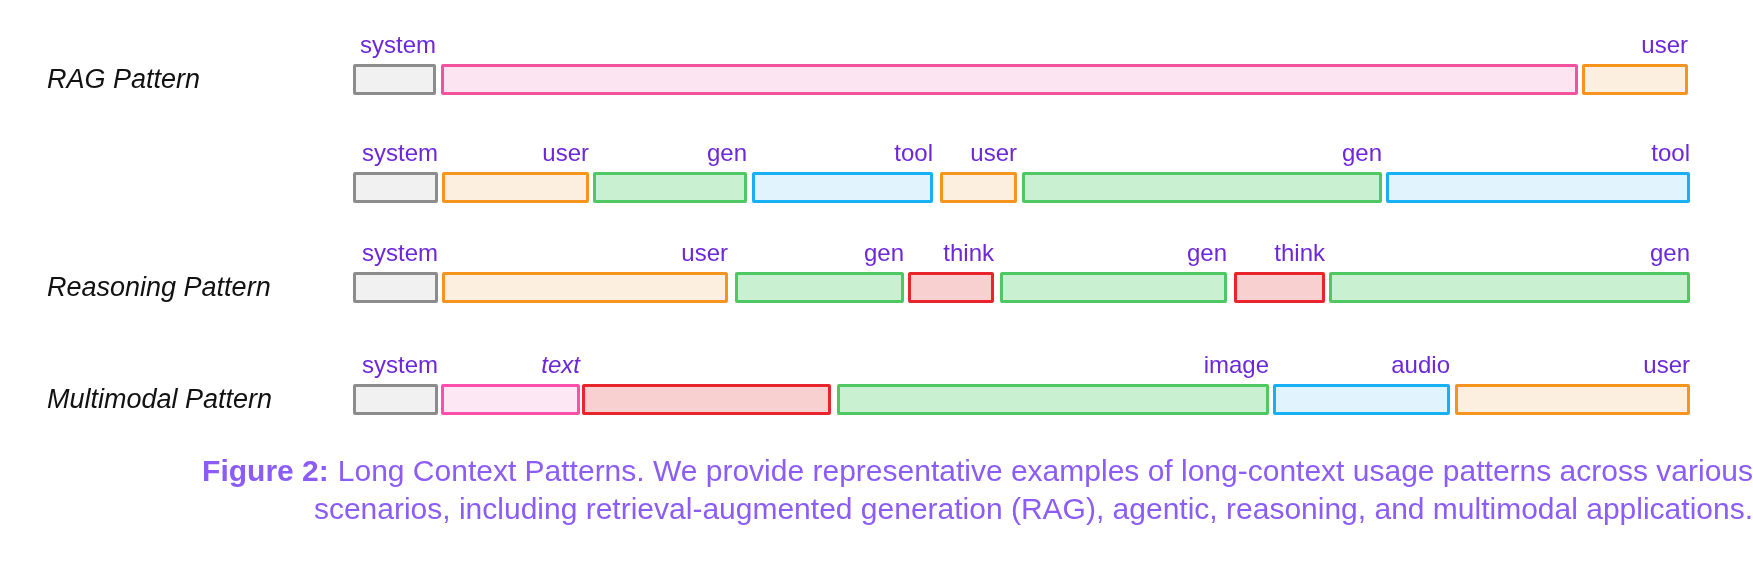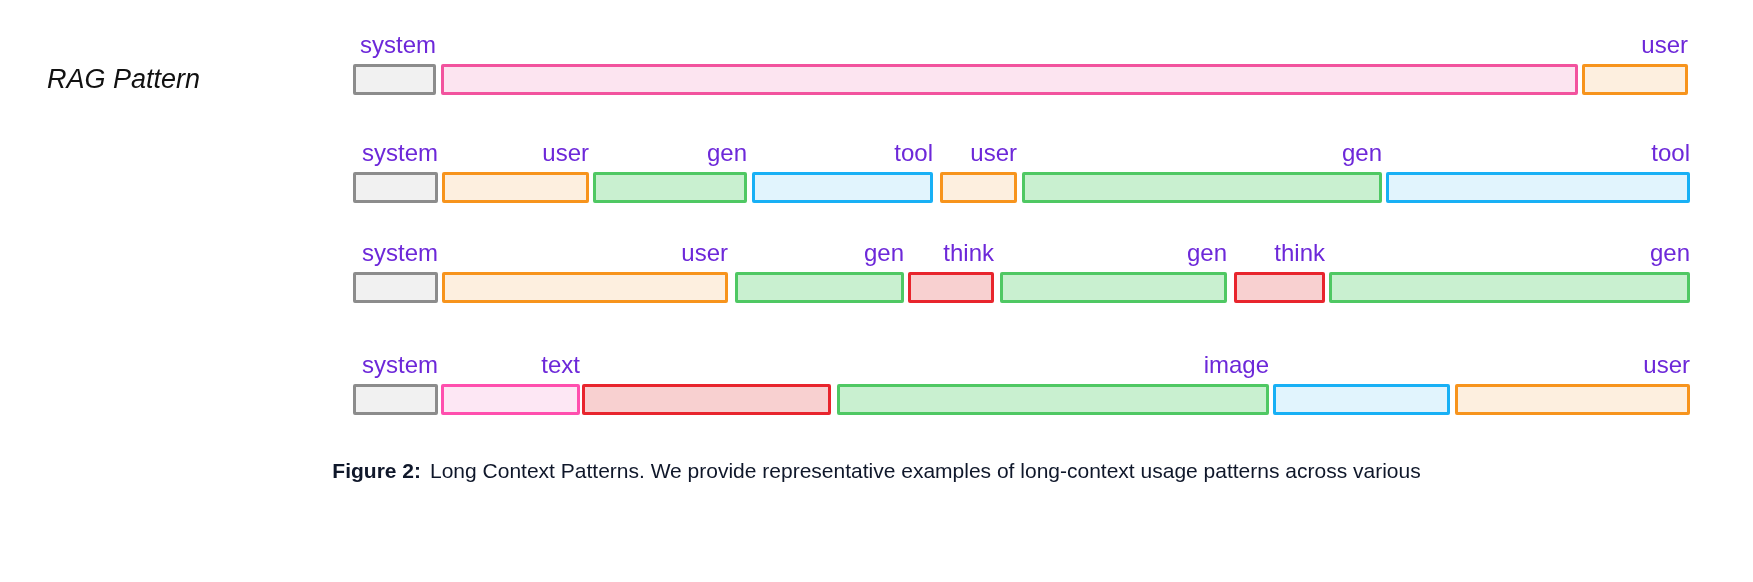--- a/index.html
+++ b/index.html
@@ -36,33 +36,34 @@
     text-align:right;
     font-size:24px;
     color:#6d28d9;
     white-space:nowrap;
   }
   .caption{
     position:absolute;
     left:0;
     top:452px;
     width:1753px;
-    text-align:center;
-    font-size:21px;
+    text-align:right;
+    font-size:30px;
     line-height:37.5px;
-    color:#0f172a;
+    color:#8b5cf6;
   }
   .caption strong{margin-right:9px;}
 </style>
 </head>
 <body>
 
 <div class="stage">
   <div class="caption">
     <strong>Figure 2:</strong><span>Long Context Patterns. We provide representative examples of long-context usage patterns across various</span><br>
+    <span>scenarios, including retrieval-augmented generation (RAG), agentic, reasoning, and multimodal applications.</span>
   </div>
 <div class="row-label" style="top: 64px;">RAG Pattern</div>
     <div class="seg-box" style="left: 353px; top: 64px; width: 83px; border-color: rgb(140, 140, 140); background: rgb(241, 241, 241);"></div>
     <div class="seg-label" style="left: 353px; top: 31px; width: 83px;">system</div>
     <div class="seg-box" style="left: 441px; top: 64px; width: 1137px; border-color: rgb(242, 83, 158); background: rgb(252, 228, 240);"></div>
     <div class="seg-box" style="left: 1582px; top: 64px; width: 106px; border-color: rgb(247, 148, 29); background: rgb(253, 239, 223);"></div>
     <div class="seg-label" style="left: 1582px; top: 31px; width: 106px;">user</div>
     <div class="seg-box" style="left: 353px; top: 172px; width: 85px; border-color: rgb(140, 140, 140); background: rgb(241, 241, 241);"></div>
     <div class="seg-label" style="left: 353px; top: 139px; width: 85px;">system</div>
     <div class="seg-box" style="left: 442px; top: 172px; width: 147px; border-color: rgb(247, 148, 29); background: rgb(253, 239, 223);"></div>
@@ -70,37 +71,40 @@
     <div class="seg-box" style="left: 593px; top: 172px; width: 154px; border-color: rgb(79, 200, 99); background: rgb(201, 240, 208);"></div>
     <div class="seg-label" style="left: 593px; top: 139px; width: 154px;">gen</div>
     <div class="seg-box" style="left: 752px; top: 172px; width: 181px; border-color: rgb(24, 176, 245); background: rgb(225, 244, 253);"></div>
     <div class="seg-label" style="left: 752px; top: 139px; width: 181px;">tool</div>
     <div class="seg-box" style="left: 940px; top: 172px; width: 77px; border-color: rgb(247, 148, 29); background: rgb(253, 239, 223);"></div>
     <div class="seg-label" style="left: 940px; top: 139px; width: 77px;">user</div>
     <div class="seg-box" style="left: 1022px; top: 172px; width: 360px; border-color: rgb(79, 200, 99); background: rgb(201, 240, 208);"></div>
     <div class="seg-label" style="left: 1022px; top: 139px; width: 360px;">gen</div>
     <div class="seg-box" style="left: 1386px; top: 172px; width: 304px; border-color: rgb(24, 176, 245); background: rgb(225, 244, 253);"></div>
     <div class="seg-label" style="left: 1386px; top: 139px; width: 304px;">tool</div>
+    <div class="row-label" style="top: 272px;">Reasoning Pattern</div>
     <div class="seg-box" style="left: 353px; top: 272px; width: 85px; border-color: rgb(140, 140, 140); background: rgb(241, 241, 241);"></div>
     <div class="seg-label" style="left: 353px; top: 239px; width: 85px;">system</div>
     <div class="seg-box" style="left: 442px; top: 272px; width: 286px; border-color: rgb(247, 148, 29); background: rgb(253, 239, 223);"></div>
     <div class="seg-label" style="left: 442px; top: 239px; width: 286px;">user</div>
     <div class="seg-box" style="left: 735px; top: 272px; width: 169px; border-color: rgb(79, 200, 99); background: rgb(201, 240, 208);"></div>
     <div class="seg-label" style="left: 735px; top: 239px; width: 169px;">gen</div>
     <div class="seg-box" style="left: 908px; top: 272px; width: 86px; border-color: rgb(232, 37, 45); background: rgb(248, 208, 208);"></div>
     <div class="seg-label" style="left: 908px; top: 239px; width: 86px;">think</div>
     <div class="seg-box" style="left: 1000px; top: 272px; width: 227px; border-color: rgb(79, 200, 99); background: rgb(201, 240, 208);"></div>
     <div class="seg-label" style="left: 1000px; top: 239px; width: 227px;">gen</div>
     <div class="seg-box" style="left: 1234px; top: 272px; width: 91px; border-color: rgb(232, 37, 45); background: rgb(248, 208, 208);"></div>
     <div class="seg-label" style="left: 1234px; top: 239px; width: 91px;">think</div>
     <div class="seg-box" style="left: 1329px; top: 272px; width: 361px; border-color: rgb(79, 200, 99); background: rgb(201, 240, 208);"></div>
     <div class="seg-label" style="left: 1329px; top: 239px; width: 361px;">gen</div>
+    <div class="row-label" style="top: 384px;">Multimodal Pattern</div>
     <div class="seg-box" style="left: 353px; top: 384px; width: 85px; border-color: rgb(140, 140, 140); background: rgb(241, 241, 241);"></div>
     <div class="seg-label" style="left: 353px; top: 351px; width: 85px;">system</div>
     <div class="seg-box" style="left: 441px; top: 384px; width: 139px; border-color: rgb(255, 79, 174); background: rgb(253, 231, 244);"></div>
-    <div class="seg-label" style="left: 441px; top: 351px; width: 139px;">text</div>
+    <div class="seg-label" style="left: 441px; top: 351px; width: 139px; font-style: italic;">text</div>
     <div class="seg-box" style="left: 582px; top: 384px; width: 249px; border-color: rgb(232, 37, 45); background: rgb(248, 208, 208);"></div>
     <div class="seg-box" style="left: 837px; top: 384px; width: 432px; border-color: rgb(79, 200, 99); background: rgb(201, 240, 208);"></div>
     <div class="seg-label" style="left: 837px; top: 351px; width: 432px;">image</div>
     <div class="seg-box" style="left: 1273px; top: 384px; width: 177px; border-color: rgb(24, 176, 245); background: rgb(225, 244, 253);"></div>
+    <div class="seg-label" style="left: 1273px; top: 351px; width: 177px;">audio</div>
     <div class="seg-box" style="left: 1455px; top: 384px; width: 235px; border-color: rgb(247, 148, 29); background: rgb(253, 239, 223);"></div>
     <div class="seg-label" style="left: 1455px; top: 351px; width: 235px;">user</div>
   </div>
 
 </body></html>

